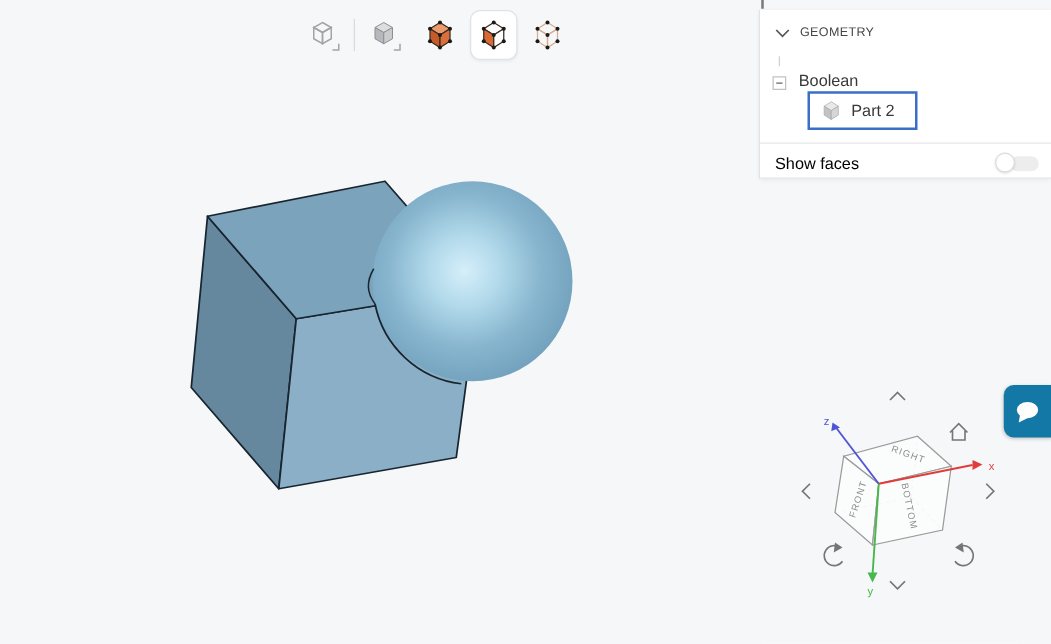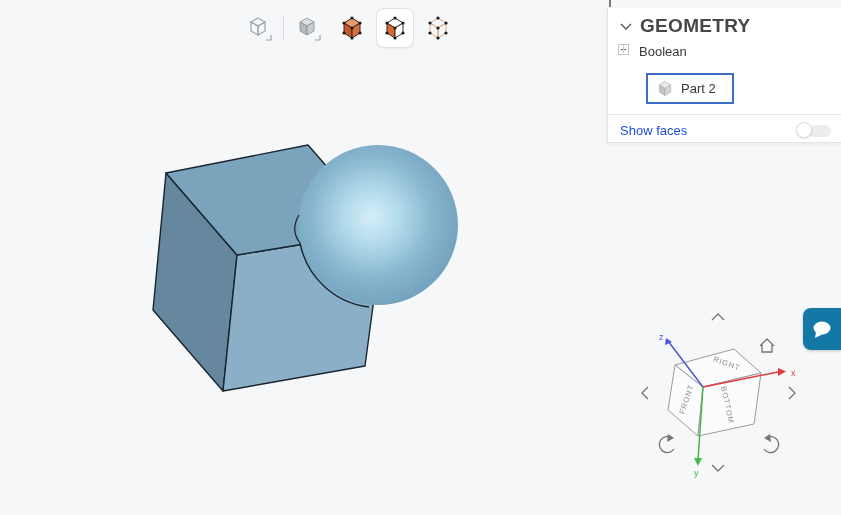--- a/index.html
+++ b/index.html
@@ -11,34 +11,34 @@
   .tb-btn{width:38px;height:40px;display:flex;align-items:center;justify-content:center;
           background:transparent;border:none;border-radius:8px;cursor:pointer;padding:0;}
   .tb-btn.selected{background:#ffffff;border:1px solid #dde3e8;box-shadow:0 1px 2px rgba(0,0,0,.05);}
   .tb-divider{width:1px;height:26px;background:#d9dcde;margin:0 5px 0 5px;}
 
   
   .panel{position:absolute;left:607px;top:8px;width:234px;height:135px;background:#ffffff;
          border-left:1px solid #e3e3e3;border-bottom:1px solid #e3e3e3;box-shadow:0 1px 4px rgba(0,0,0,.06);
          box-sizing:border-box;}
   .panel-header{height:36px;display:flex;align-items:center;gap:8px;padding-left:12px;cursor:pointer;}
-  .panel-header .hdr-label{font-size:19px;font-weight:700;color:#474747;letter-spacing:.3px;}
-  .tree-row{height:28px;display:flex;align-items:flex-start;gap:10px;padding-left:10px;}
+  .panel-header .hdr-label{font-size:10px;font-weight:400;color:#474747;letter-spacing:.3px;}
+  .tree-row{height:28px;display:flex;align-items:flex-end;gap:10px;padding-left:10px;}
   .tree-label{font-size:13px;color:#383838;}
   .minus-box{width:11px;height:11px;border:1px solid #c2c2c2;background:#fff;display:flex;
              align-items:center;justify-content:center;box-sizing:border-box;cursor:pointer;}
   .minus-box span{display:block;width:5px;height:1px;background:#666;}
   .tree-vline{position:absolute;left:15px;top:37px;width:1px;height:8px;background:#d0d0d0;}
   .part-row{margin-left:38px;margin-top:1px;}
   .part-box{display:inline-flex;align-items:center;gap:8px;border:2px solid #3b6fc7;background:#fff;
             padding:5px 16px 5px 9px;cursor:pointer;}
   .panel-sep{border-top:1px solid #e8e8e8;margin-top:10px;}
   .faces-row{height:30px;display:flex;align-items:center;justify-content:space-between;
              padding:0 10px 0 12px;}
-  .faces-label{font-size:13px;color:#1d4ed8;}
+  .faces-label{font-size:13px;color:#000000;}
   .toggle{position:relative;width:35px;height:17px;cursor:pointer;}
   .toggle .track{position:absolute;right:0;top:3px;width:23px;height:12px;background:#ededed;border-radius:6px;}
   .toggle .knob{position:absolute;left:0;top:0;width:16px;height:16px;background:#fff;border:1px solid #dcdcdc;
                 border-radius:50%;box-shadow:0 1px 2px rgba(0,0,0,.12);box-sizing:border-box;}
   .panel-tick{position:absolute;left:609px;top:0;width:2px;height:7px;background:#7a7a7a;}
 
   
   .scene-svg{position:absolute;left:0;top:0;width:841px;height:515px;}
   .navcube-svg{position:absolute;left:630px;top:302px;width:172px;height:180px;}
   svg text{font-family:"Liberation Sans",sans-serif;}

